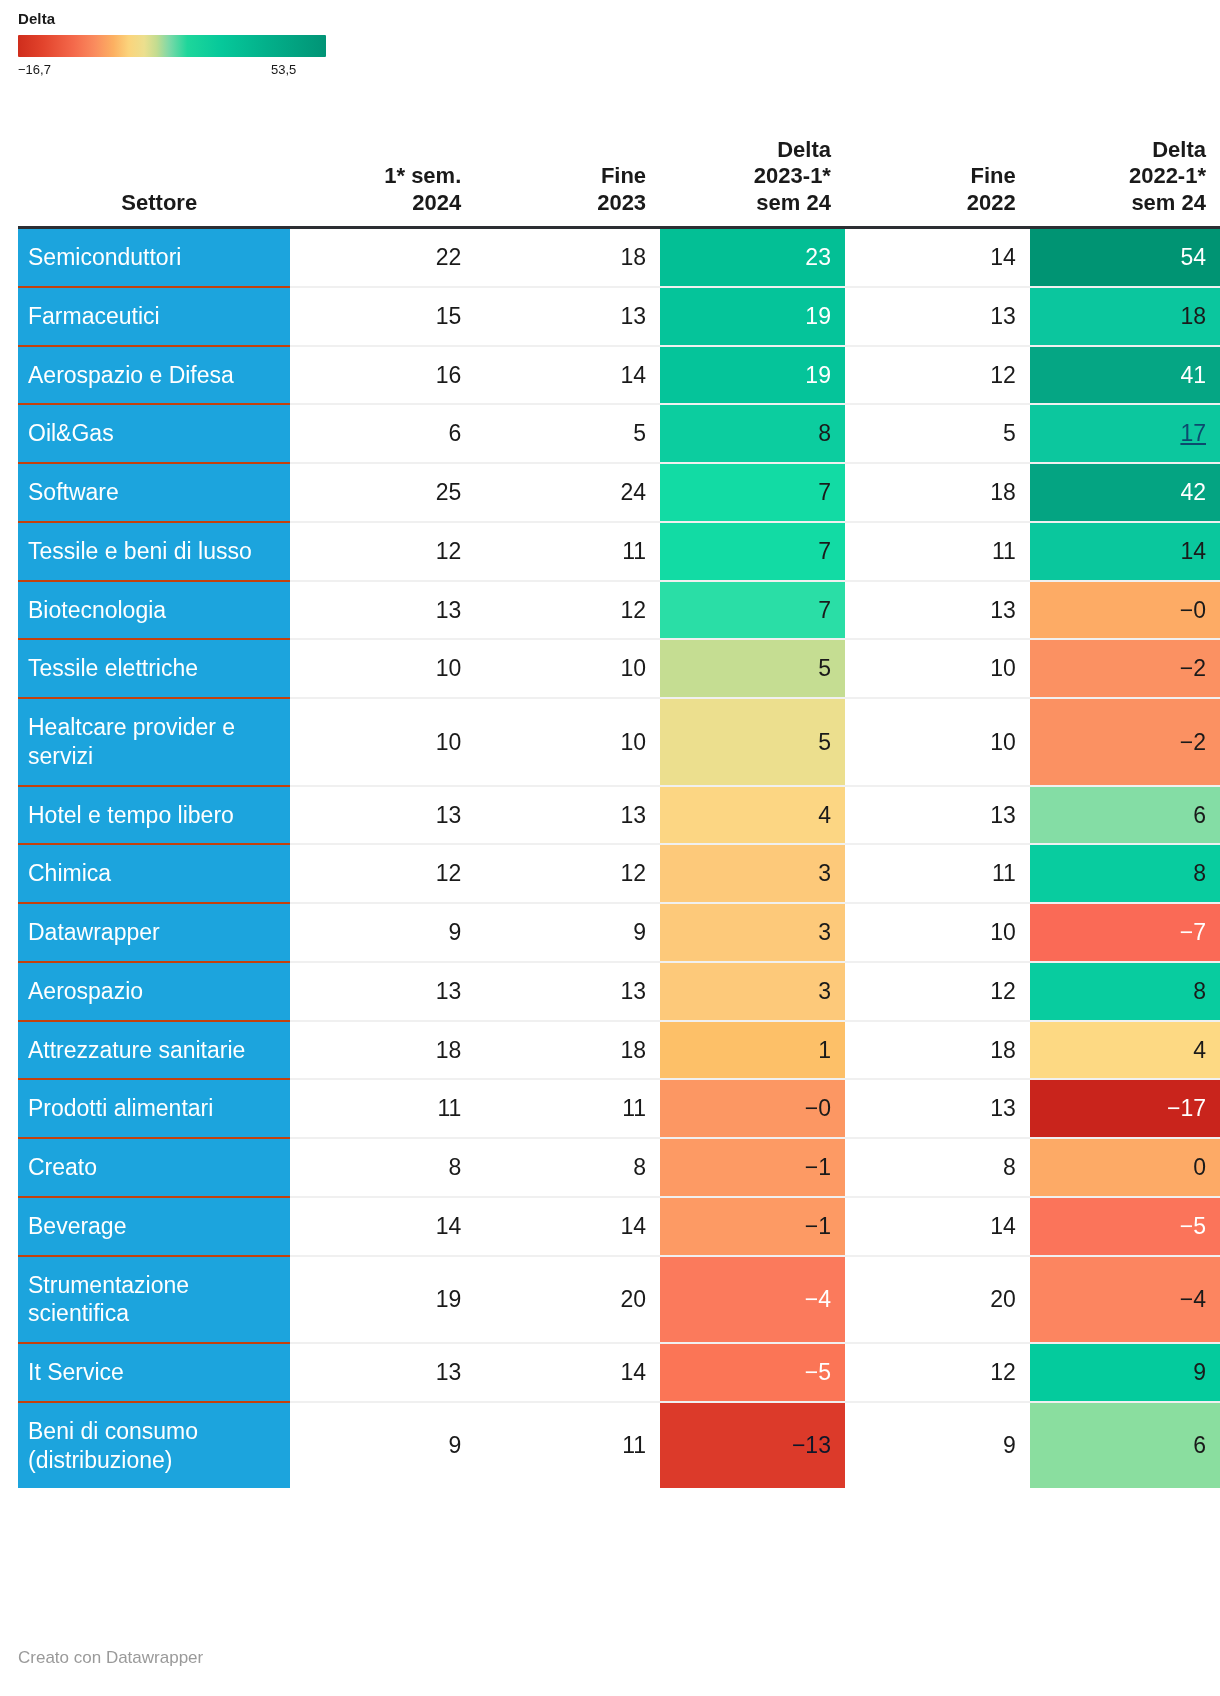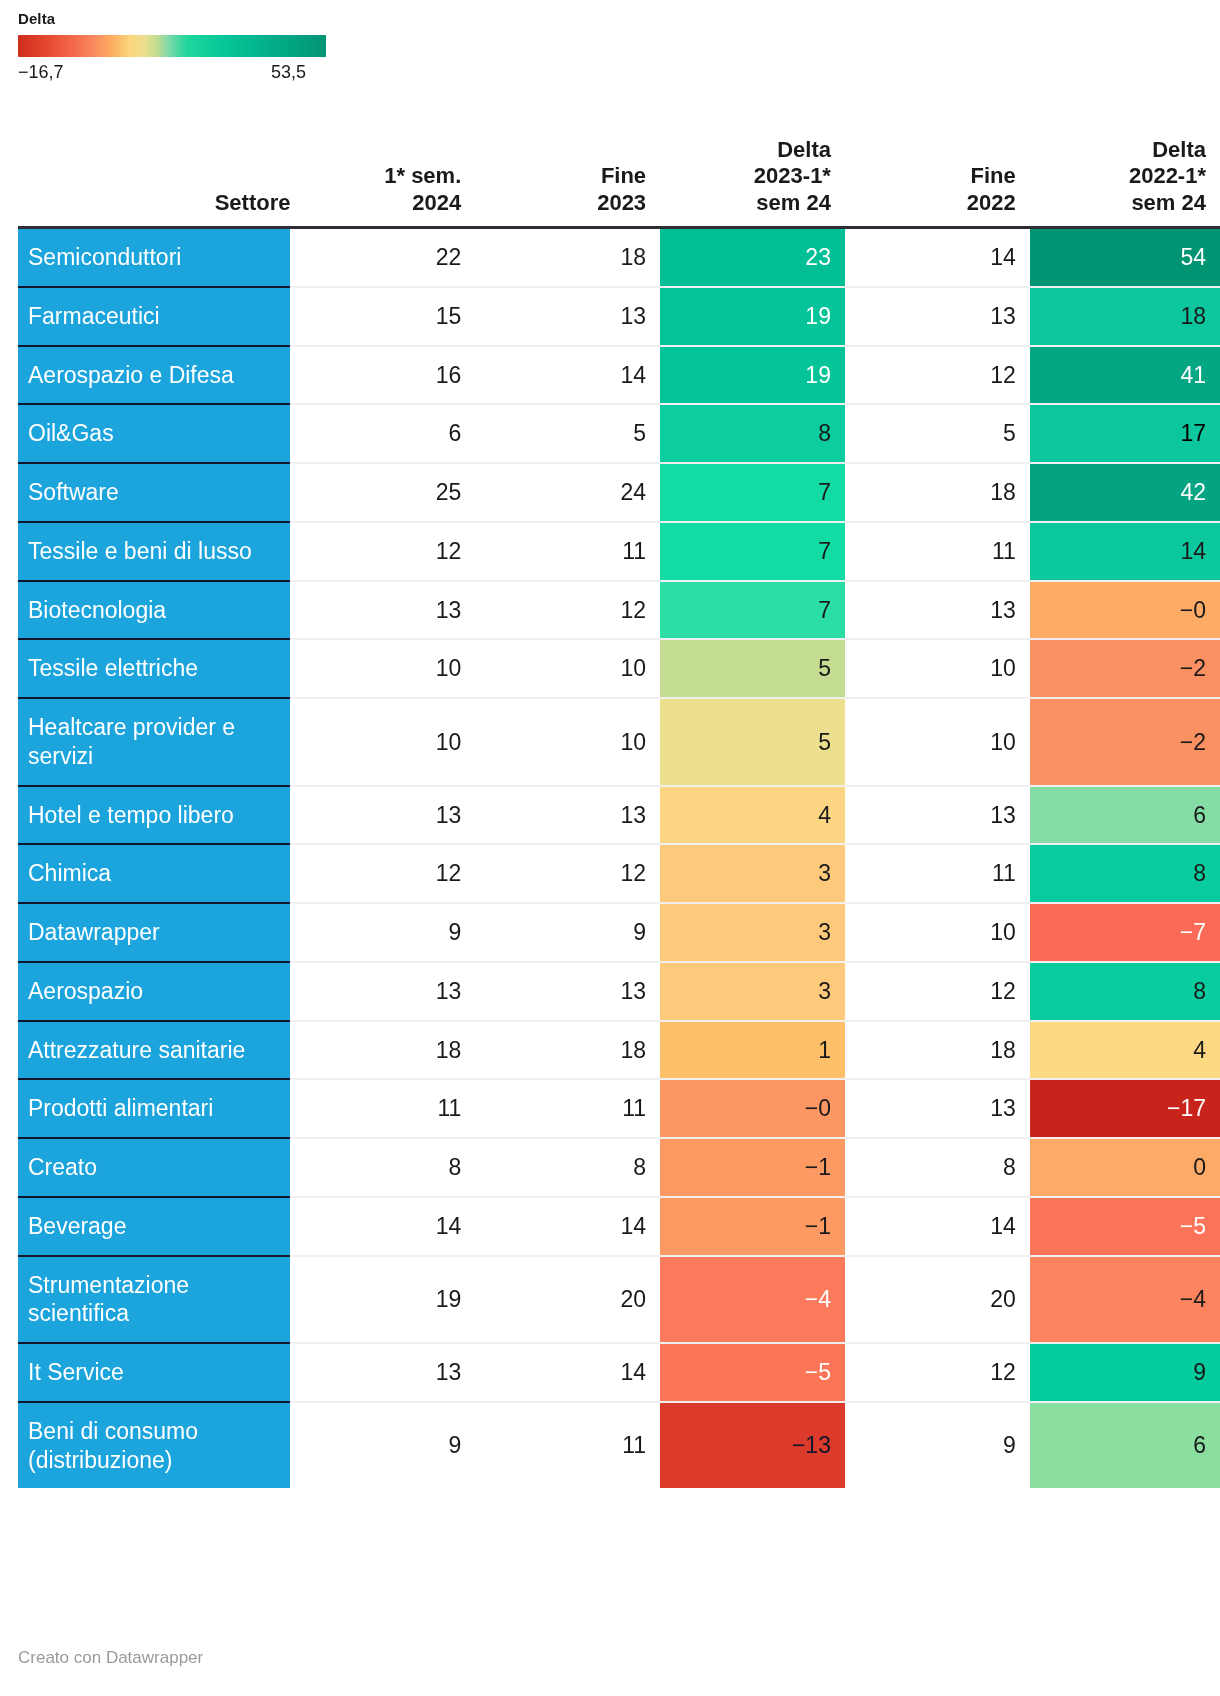--- a/index.html
+++ b/index.html
@@ -30,21 +30,21 @@
       #ecdf8e 41%,
       #c3dc90 45%,
       #7fd9a8 49%,
       #1ed69b 55%,
       #06c89a 66%,
       #03b18b 80%,
       #019476 100%);
   }
   .legend-scale {
     position: relative; margin-top: 5px; height: 22px;
-    font-size: 18px; color: #1a1a1a;
+    font-size: 13px; color: #1a1a1a;
   }
   .legend-min { position: absolute; left: 0; top: 0; }
   .legend-max { position: absolute; left: 253px; top: 0; }
 
   
   table.dw {
     position: absolute; left: 18px; top: 137px;
     width: 1202px; border-collapse: collapse;
     table-layout: fixed;
   }
@@ -53,35 +53,35 @@
   table.dw col.c-delta  { width: 173px; }
   table.dw col.c-num2   { width: 173px; }
   table.dw col.c-delta2 { width: 178px; }
 
   thead th {
     font-size: 22px; font-weight: bold; color: #1a1a1a;
     vertical-align: bottom; padding: 0 14px 10px 0;
     line-height: 1.2; border-bottom: 3px solid #2c2e33;
     text-align: right; white-space: pre-line;
   }
-  thead th.h-sector { text-align: right; padding-left: 10px; padding-right: 0; }
+  thead th.h-sector { text-align: center; padding-left: 10px; padding-right: 0; }
 
   tbody td {
     font-size: 23px; color: #1a1a1a;
     padding: 14px 14px 14px 0;
     text-align: right; line-height: 1.25;
     border-top: 2px solid #f0f0f0;
     vertical-align: middle;
   }
   tbody tr:first-child td { border-top: none; }
 
   td.sector {
     background: #1ca4dd; color: #ffffff;
     text-align: left; padding-left: 10px; padding-right: 8px;
-    font-size: 23px; border-top: 2px solid #0f172a;
+    font-size: 23px; border-top: 2px solid #c2410c;
   }
   tbody tr:first-child td.sector { border-top: none; }
 
   td.plain { background: #ffffff; }
   td.heat  { color: #1a1a1a; padding-left: 40px; }
 
   .footer {
     position: absolute; left: 18px; top: 1648px;
     font-size: 17px; color: #9a9a9a;
   }
@@ -151,21 +151,21 @@
           <td class="heat" style="background: rgb(5, 196, 154); color: rgb(255, 255, 255);">19</td>
           <td class="plain">12</td>
           <td class="heat" style="background: rgb(5, 166, 132); color: rgb(255, 255, 255);">41</td>
         </tr>
         <tr>
           <td class="sector">Oil&amp;Gas</td>
           <td class="plain">6</td>
           <td class="plain">5</td>
           <td class="heat" style="background: rgb(12, 205, 159); color: rgb(26, 26, 26);">8</td>
           <td class="plain">5</td>
-          <td class="heat" style="background: rgb(12, 199, 158); color: #000000;">17</td>
+          <td class="heat" style="background: rgb(12, 199, 158); color: #0c4a6e; text-decoration: underline;">17</td>
         </tr>
         <tr>
           <td class="sector">Software</td>
           <td class="plain">25</td>
           <td class="plain">24</td>
           <td class="heat" style="background: rgb(18, 219, 164); color: rgb(26, 26, 26);">7</td>
           <td class="plain">18</td>
           <td class="heat" style="background: rgb(4, 164, 130); color: rgb(255, 255, 255);">42</td>
         </tr>
         <tr>

